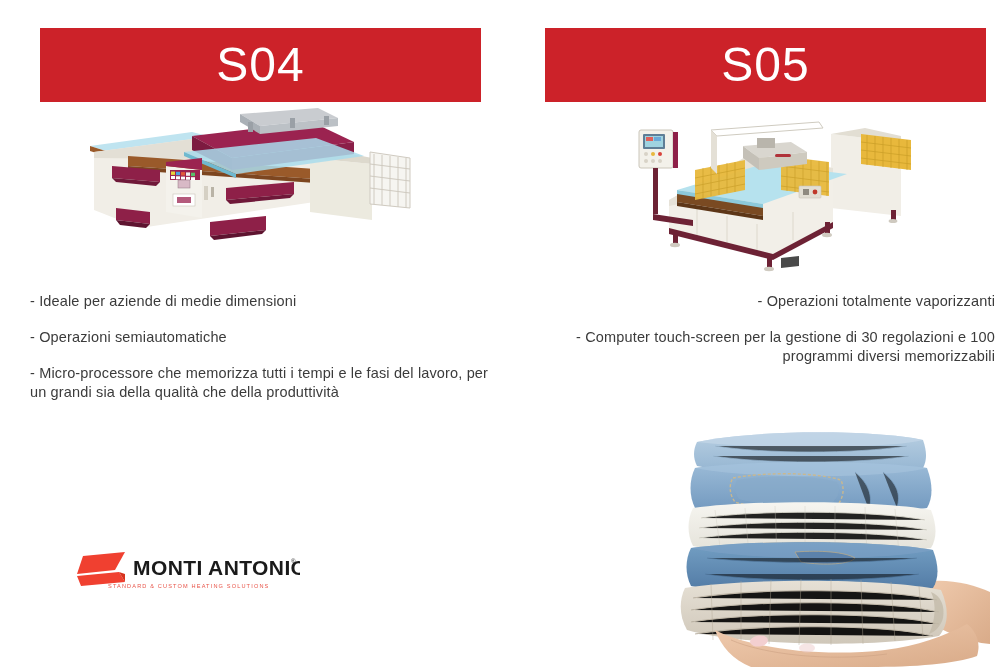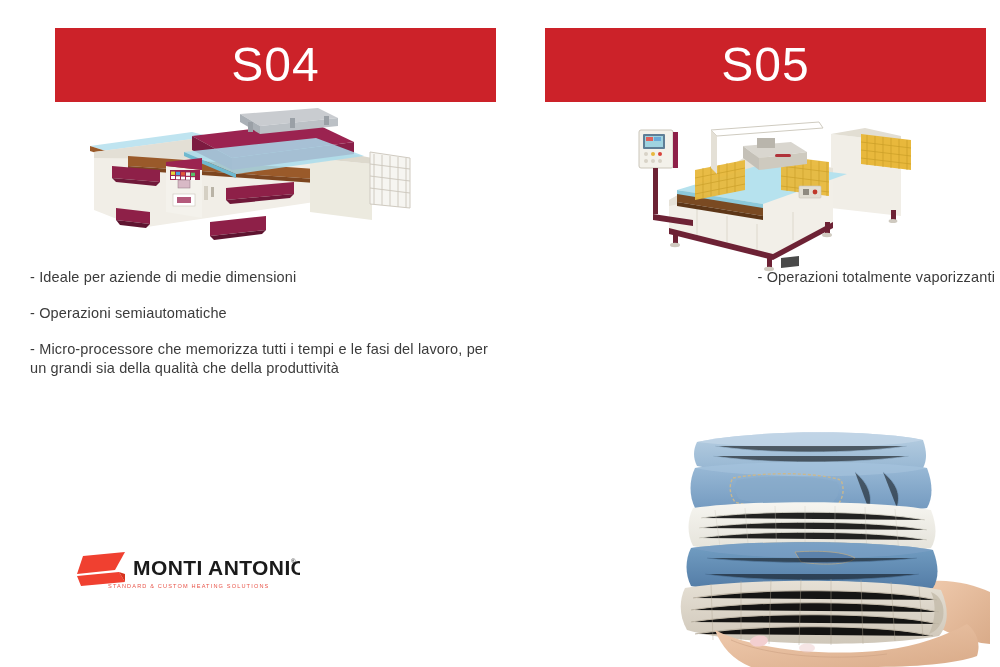--- a/index.html
+++ b/index.html
@@ -34,21 +34,21 @@
   
   .banner {
     position: absolute;
     top: 28px;
     height: 74px;
     background: #CC2229;
     display: flex;
     align-items: center;
     justify-content: center;
   }
-  .column.left  .banner { left: 55px; width: 441px; }
+  .column.left  .banner { left: 40px; width: 441px; }
   .column.right .banner { left: 40px; width: 441px; }
 
   .banner-title {
     color: #ffffff;
     font-size: 48px;
     font-weight: 400;
     letter-spacing: 1px;
     line-height: 1;
     font-family: "Liberation Sans", sans-serif;
   }
@@ -59,21 +59,21 @@
     overflow: hidden;
   }
   .product-figure.s04 { left: 80px; top: 108px; width: 345px; height: 165px; }
   .product-figure.s05 { left: 128px; top: 108px; width: 305px; height: 170px; }
 
   .product-svg { display: block; width: 100%; height: 100%; }
 
   
   .features {
     position: absolute;
-    top: 268px;
+    top: 292px;
   }
   .column.left  .features { left: 30px; width: 465px; }
   .column.right .features { left: 40px; width: 450px; }
 
   .feature-item {
     color: #3b3b3b;
     font-size: 14.5px;
     line-height: 19px;
     margin-bottom: 17px;
     font-family: "Liberation Sans", sans-serif;
@@ -332,20 +332,21 @@
           <ellipse cx="194" cy="127" rx="5" ry="2.2"></ellipse>
           <ellipse cx="260" cy="113" rx="4.4" ry="2"></ellipse>
         </g>
 
         <polygon points="148,150 166,148 166,158 148,160" fill="#4a4a4a"></polygon>
       </svg>
     </div>
 
     <div class="features">
       <div class="feature-item">- Operazioni totalmente vaporizzanti</div>
+      <div class="feature-item">- Computer touch-screen per la gestione di 30 regolazioni e 100 programmi diversi memorizzabili</div>
     </div>
 
   </div>
 
   <div class="photo">
     <svg class="photo-svg" viewBox="0 0 335 235" xmlns="http://www.w3.org/2000/svg">
       <defs>
         <linearGradient id="den1" x1="0" y1="0" x2="0" y2="1">
           <stop offset="0%" stop-color="#b8cfe2"></stop>
           <stop offset="100%" stop-color="#93b4d1"></stop>

